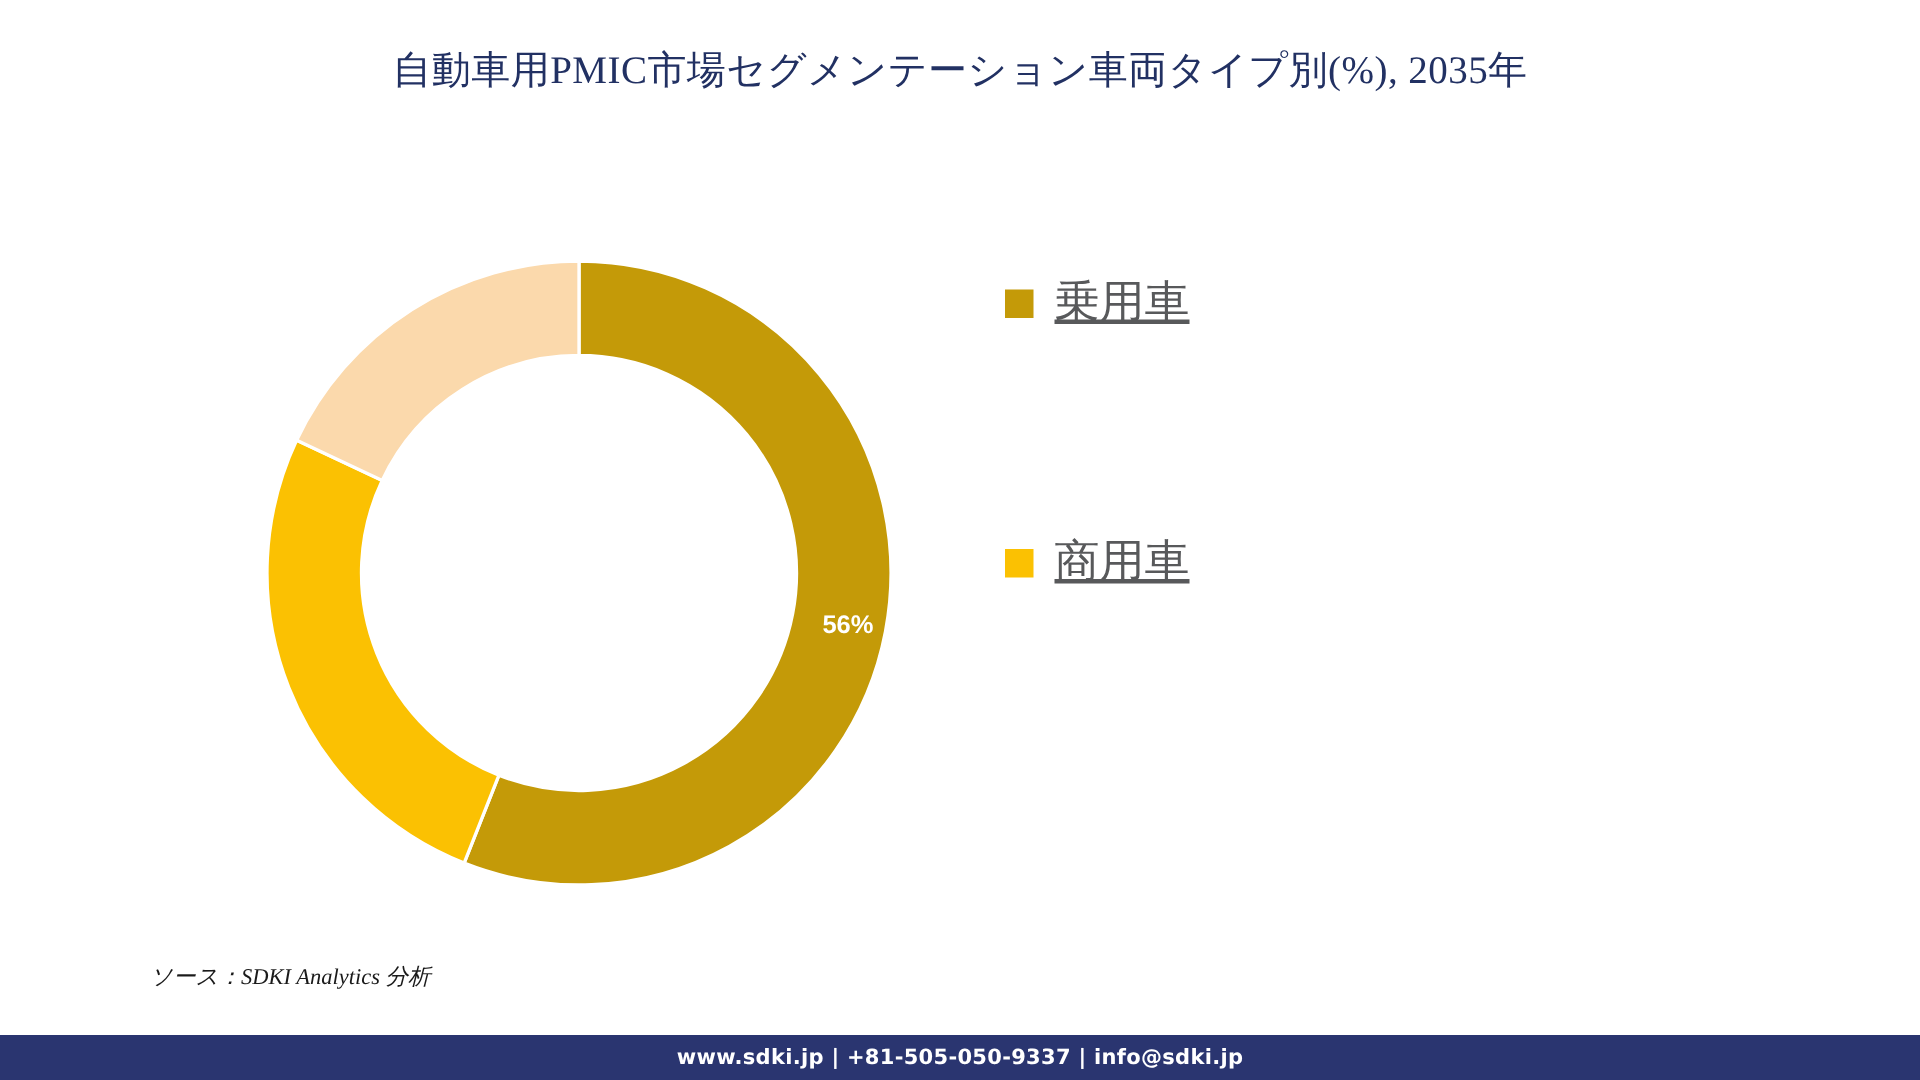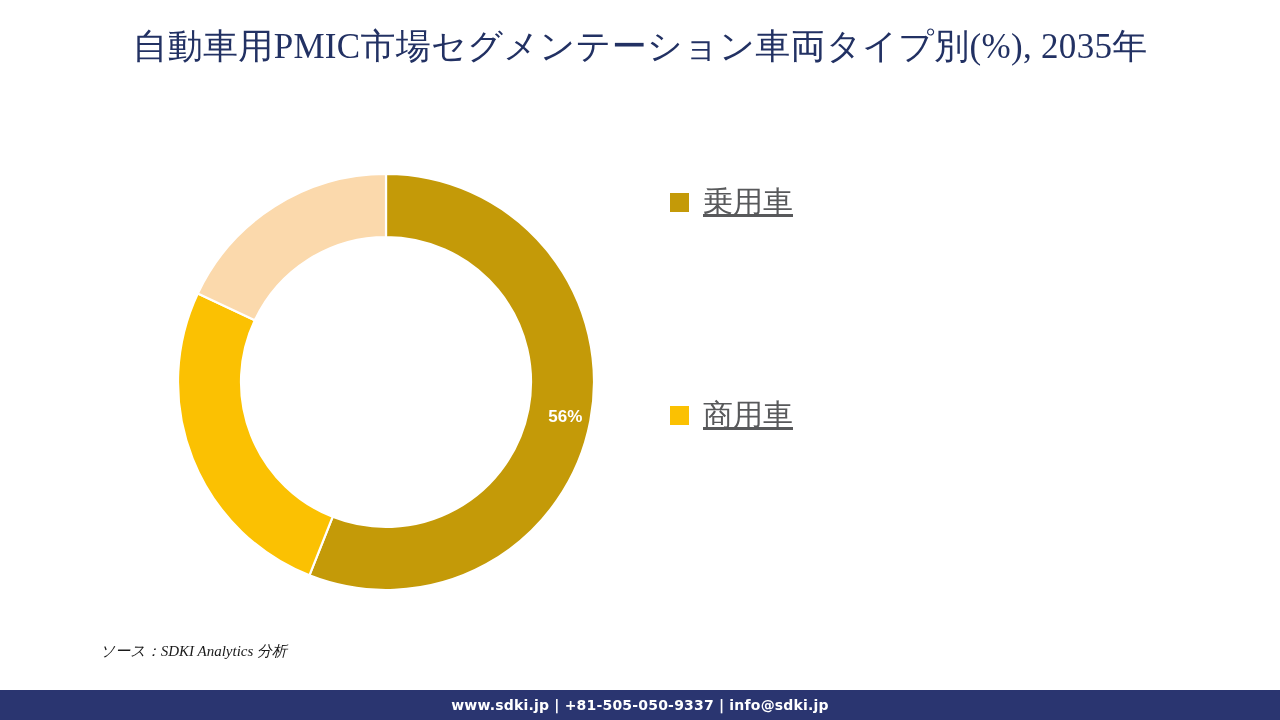--- a/index.html
+++ b/index.html
@@ -26,21 +26,21 @@
   }
 
   
   #chart-title {
     position: absolute;
     left: 0;
     top: 26px;
     width: 1280px;
     text-align: center;
     font-family: "Liberation Serif", "DejaVu Serif", serif;
-    font-size: 35px;
+    font-size: 26px;
     line-height: 42px;
     color: #223163;
     letter-spacing: 0.3px;
     white-space: nowrap;
   }
 
   
   #chart-area {
     position: absolute;
     left: 136px;
@@ -73,21 +73,21 @@
     height: 420px;
   }
   .legend-item {
     position: absolute;
     left: 0;
     display: flex;
     align-items: center;
     white-space: nowrap;
   }
   .legend-item.i0 { top: 10px; }
-  .legend-item.i1 { top: 183px; margin-top: 40px; }
+  .legend-item.i1 { top: 183px; }
   .legend-item.i2 { top: 353px; }
 
   .legend-swatch {
     width: 19px;
     height: 19px;
     flex: 0 0 19px;
     margin-right: 14px;
   }
   .legend-label {
     font-family: "DejaVu Sans", "Liberation Sans", sans-serif;

